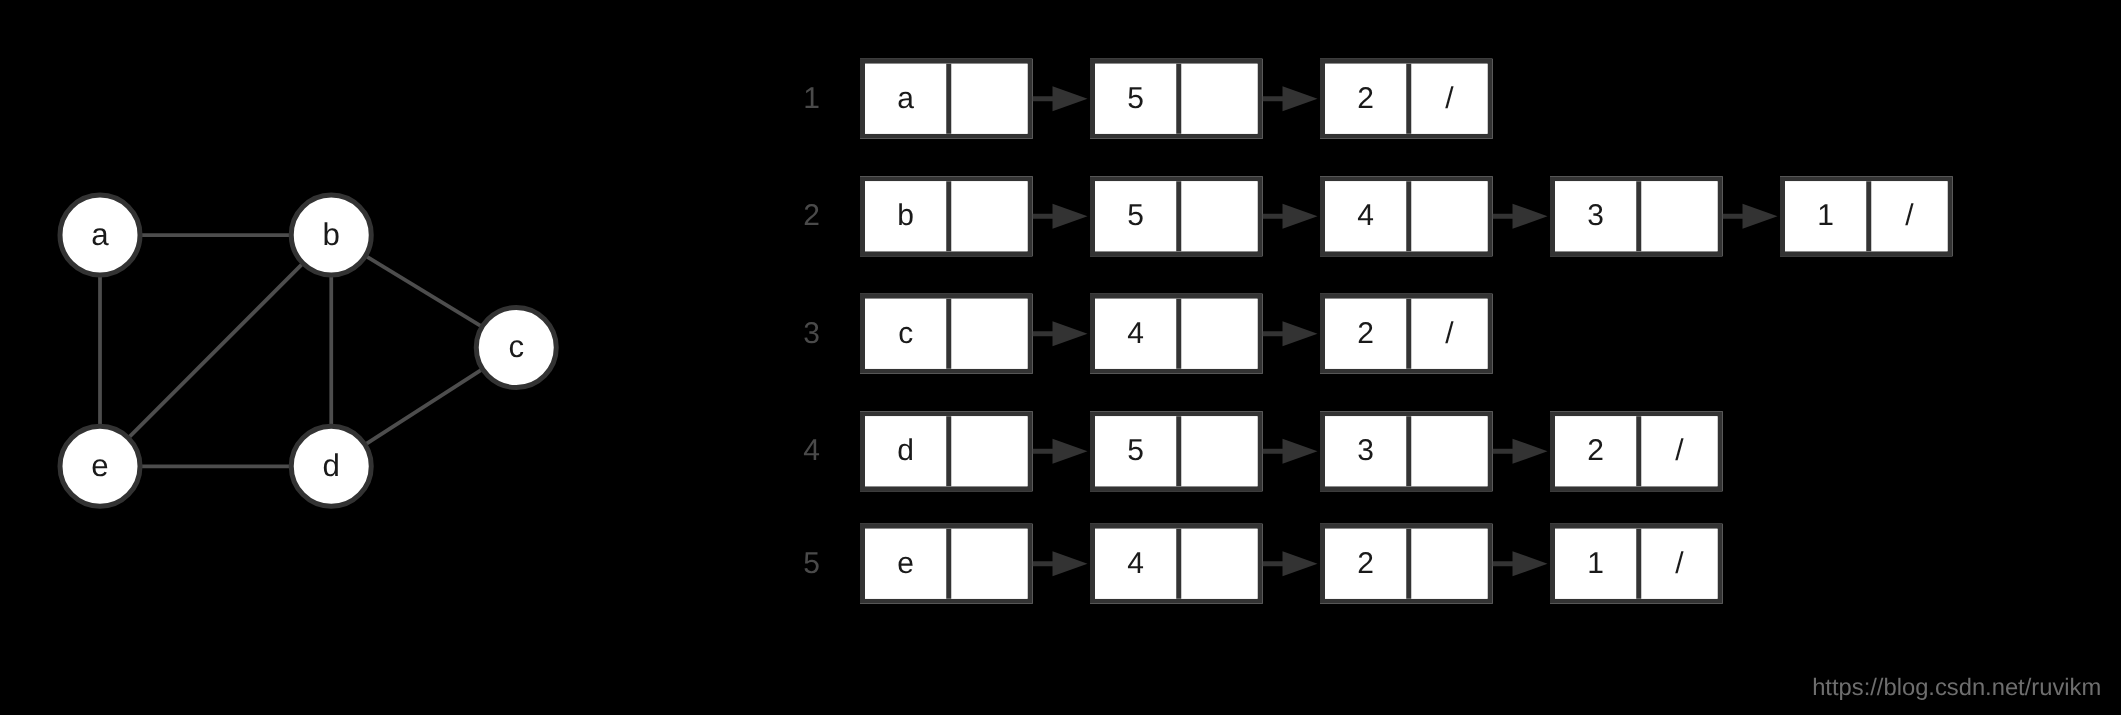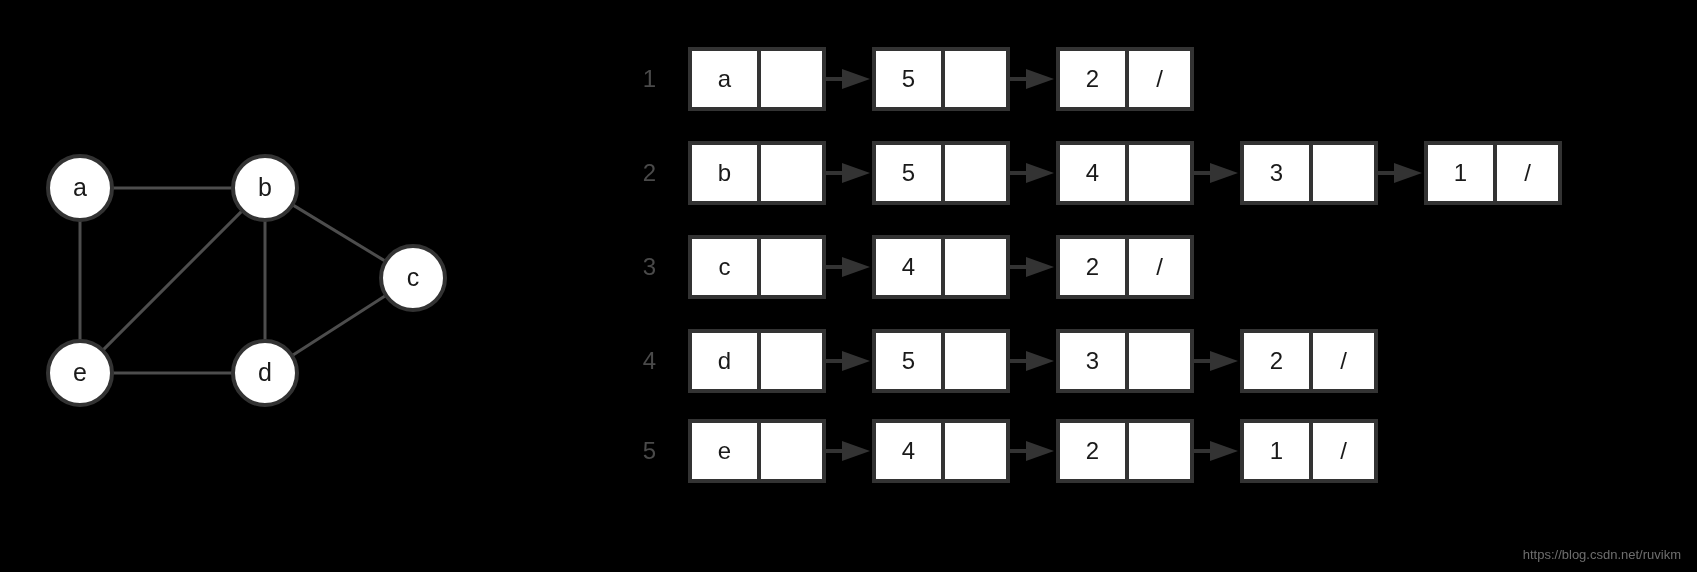--- a/index.html
+++ b/index.html
@@ -99,21 +99,21 @@
     justify-content: center;
   }
   .ll-arrow svg { display: block; }
 
   
   #watermark {
     position: absolute;
     right: 16px;
     bottom: 10px;
     color: #6e6e6e;
-    font-size: 13px;
+    font-size: 19px;
     font-family: "Liberation Sans", sans-serif;
     white-space: nowrap;
   }
 </style>
 </head>
 <body>
 
 <div id="graph-panel">
   <svg id="graph-svg" width="600" height="572" viewBox="0 0 600 572">
     <g id="graph-edges">

